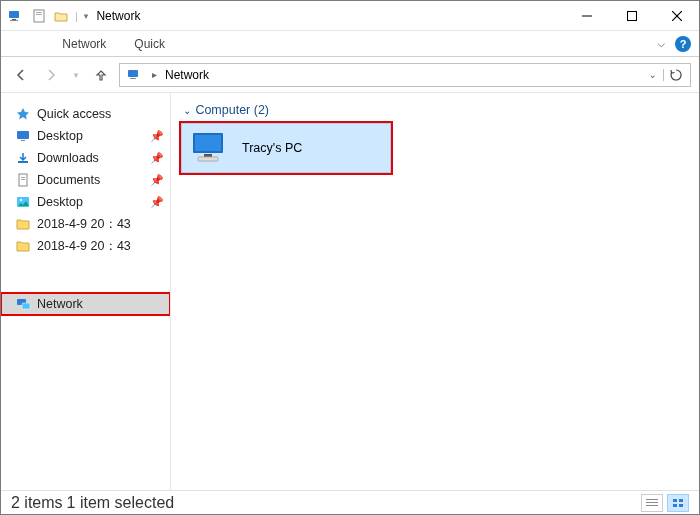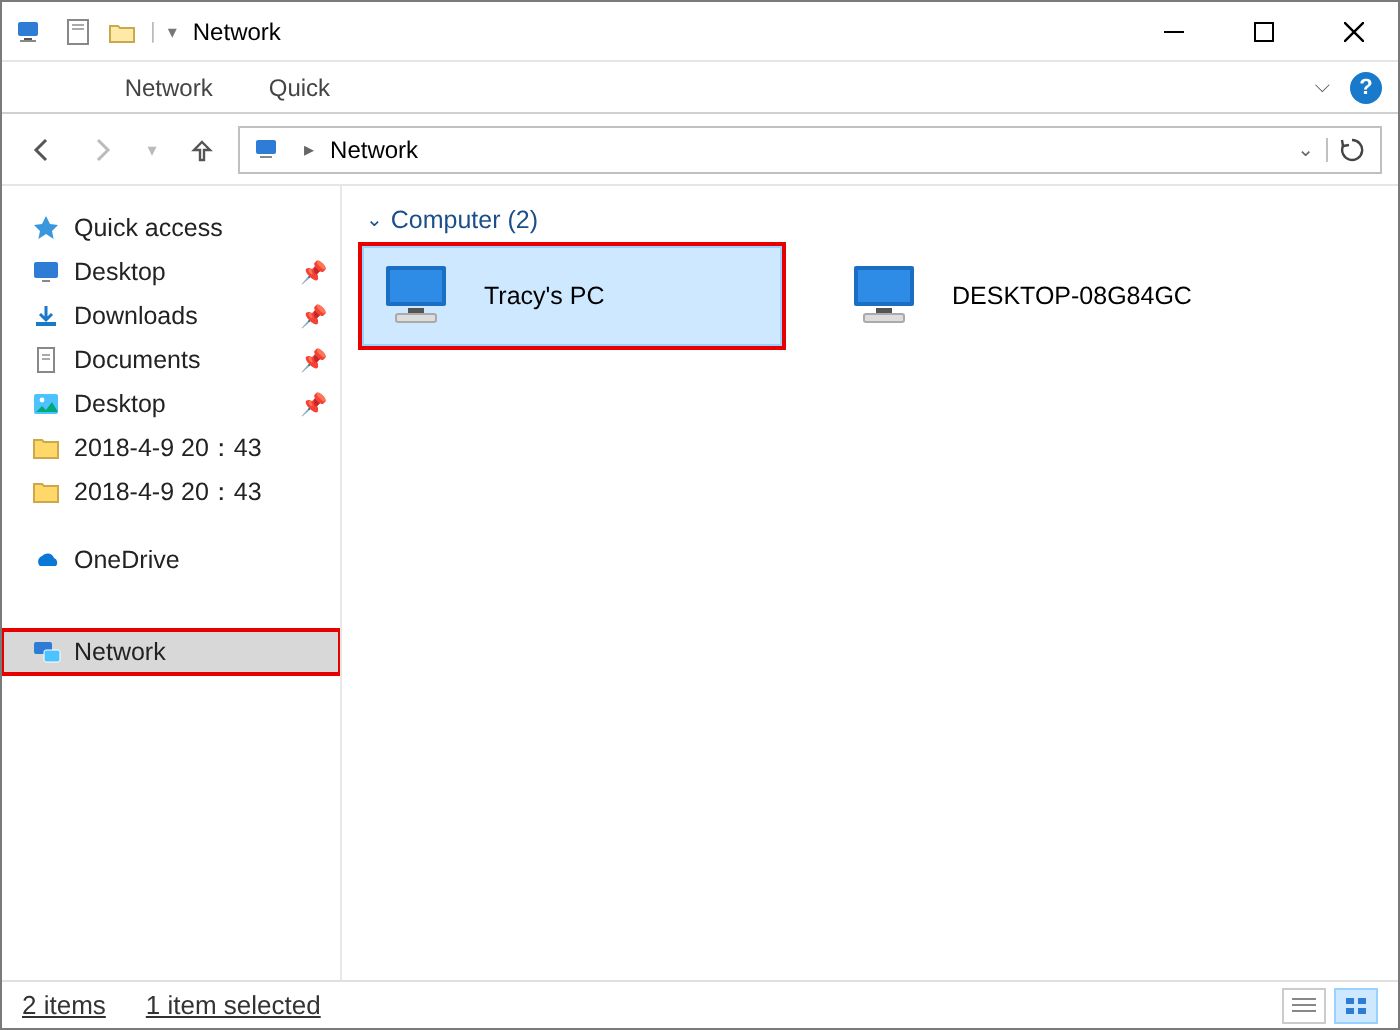--- a/index.html
+++ b/index.html
@@ -38,28 +38,28 @@
   .nav-item { display: flex; align-items: center; height: 22px; padding: 0 6px 0 14px; gap: 6px; color: #222; position: relative; }
   .nav-item.sub { padding-left: 14px; }
   .nav-item .pin { margin-left: auto; color: #9a9a9a; font-size: 11px; }
   .nav-item.selected { background: #d8d8d8; }
   .nav-group-sep { height: 12px; }
   .hl-red { outline: 2px solid #e60000; outline-offset: -1px; }
   .ic { width: 16px; height: 16px; display: flex; align-items: center; justify-content: center; flex-shrink: 0; }
 
   .content { flex: 1; padding: 6px 10px; font-size: 12.5px; }
   .group-header { color: #1a4f8b; font-size: 12.5px; display: flex; align-items: center; gap: 4px; margin: 4px 0 6px 2px; }
-  .items-row { display: flex; gap: 24px; }
+  .items-row { display: flex; gap: 10px; }
   .pc-item { width: 210px; height: 50px; display: flex; align-items: center; gap: 10px; padding: 4px 8px; border: 1px solid transparent; }
   .pc-item.selected { background: #cde8ff; border: 1px solid #99d1ff; }
   .pc-item.hl-red { outline: 2px solid #e60000; outline-offset: 0; }
   .pc-label { color: #000; }
   .pc-icon { width: 42px; height: 36px; display:flex; align-items:center; justify-content:center; }
 
-  .status { height: 24px; border-top: 1px solid #e0e0e0; display: flex; align-items: center; font-size: 13px; color: #333; padding: 0 10px; gap: 20px; text-decoration: underline; }
+  .status { height: 24px; border-top: 1px solid #e0e0e0; display: flex; align-items: center; font-size: 16px; color: #333; padding: 0 10px; gap: 4px; }
   .status .views { margin-left: auto; display: flex; gap: 4px; color: #888; }
   .vbtn { width: 22px; height: 18px; border: 1px solid #ccc; display:flex; align-items:center; justify-content:center; font-size:10px;}
   .vbtn.active { background: #cde8ff; border-color:#99d1ff; }
 
   svg { display: block; }
 </style>
 </head>
 <body>
 
 <div class="window">
@@ -220,28 +220,20 @@
       </div>
       <div class="nav-item sub">
         <span class="ic">
             <svg width="14" height="14" viewBox="0 0 14 14">
               <path d="M1 3h4l1 1h7v8H1z" fill="#ffd869" stroke="#caa94a"></path>
             </svg>
           </span>
         <span>2018-4-9 20：43</span>
       </div>
       <div class="nav-group-sep"></div>
-      <div class="nav-item">
-        <span class="ic">
-            <svg width="15" height="15" viewBox="0 0 15 15">
-              <path d="M4 10a3 3 0 0 1 1-5 3.5 3.5 0 0 1 6 1 2.5 2.5 0 0 1 1 4z" fill="#0a78d4"></path>
-            </svg>
-          </span>
-        <span>OneDrive</span>
-      </div>
       <div class="nav-group-sep"></div>
       <div class="nav-group-sep"></div>
       <div class="nav-item selected hl-red">
         <span class="ic">
             <svg width="15" height="15" viewBox="0 0 15 15">
               <rect x="1" y="2" width="9" height="6" fill="#2e7cd6" rx="1"></rect>
               <rect x="6" y="6" width="8" height="6" fill="#4cc2ff" rx="1" stroke="#fff" stroke-width="0.5"></rect>
             </svg>
           </span>
         <span>Network</span>
@@ -259,31 +251,20 @@
           <span class="pc-icon">
               <svg width="42" height="36" viewBox="0 0 42 36">
                 <rect x="3" y="3" width="30" height="20" rx="1" fill="#1a6fc4"></rect>
                 <rect x="5" y="5" width="26" height="16" fill="#2e8be6"></rect>
                 <rect x="14" y="24" width="8" height="3" fill="#555"></rect>
                 <rect x="8" y="27" width="20" height="4" rx="1" fill="#ddd" stroke="#aaa"></rect>
               </svg>
             </span>
           <span class="pc-label">Tracy's  PC</span>
         </div>
-        <div class="pc-item">
-          <span class="pc-icon">
-              <svg width="42" height="36" viewBox="0 0 42 36">
-                <rect x="3" y="3" width="30" height="20" rx="1" fill="#1a6fc4"></rect>
-                <rect x="5" y="5" width="26" height="16" fill="#2e8be6"></rect>
-                <rect x="14" y="24" width="8" height="3" fill="#555"></rect>
-                <rect x="8" y="27" width="20" height="4" rx="1" fill="#ddd" stroke="#aaa"></rect>
-              </svg>
-            </span>
-          <span class="pc-label">DESKTOP-08G84GC</span>
-        </div>
       </div>
     </div>
   </div>
 
   <div class="status">
     <span>2 items</span>
     <span>1 item selected</span>
     <div class="views">
       <div class="vbtn">
           <svg width="12" height="10">

